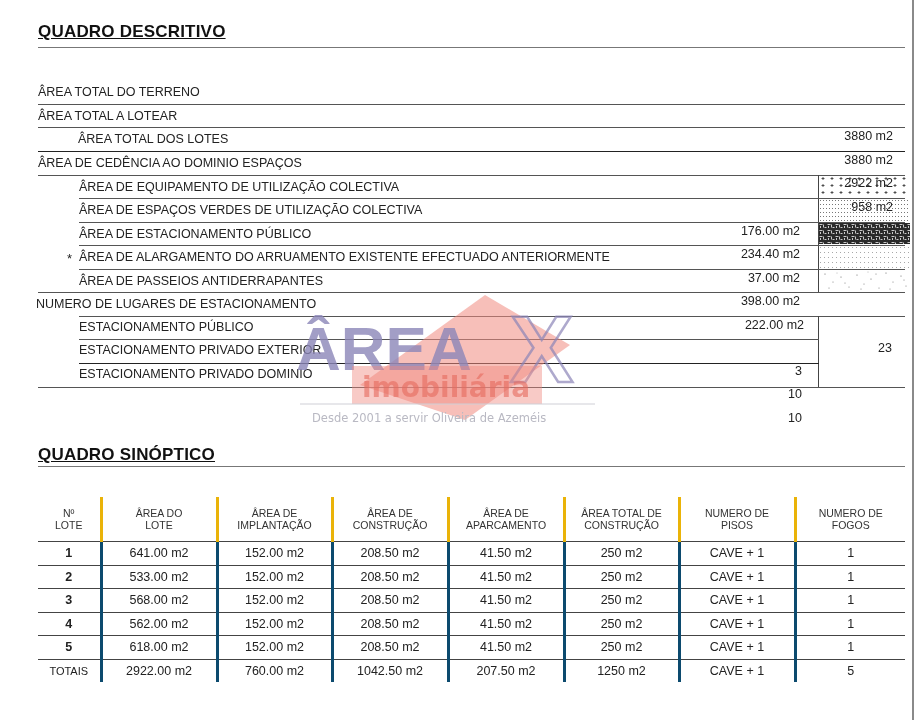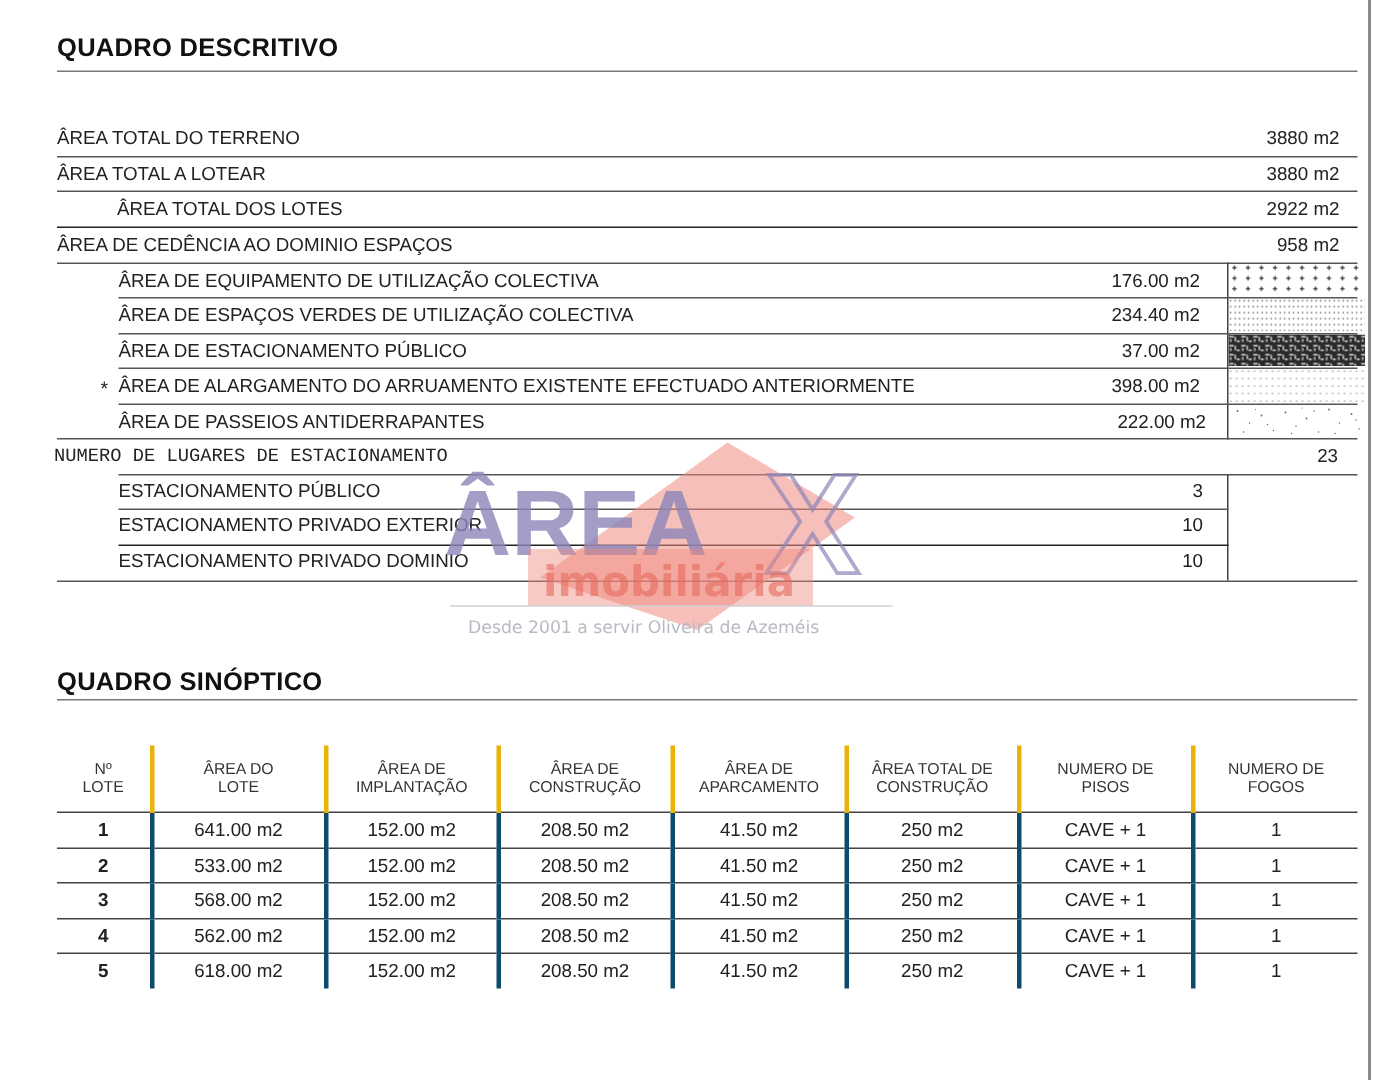--- a/index.html
+++ b/index.html
@@ -2,29 +2,29 @@
 <html><head>
 <meta charset="utf-8">
 <style>
   html, body { margin: 0; padding: 0; }
   body {
     width: 920px; height: 720px; background: #ffffff; position: relative; overflow: hidden;
     font-family: "Liberation Sans", sans-serif; color: #222;
   }
   .right-border { position: absolute; left: 912px; top: 0; width: 2px; height: 720px; background: #8a8a8a; }
   .section-title {
-    position: absolute; left: 38px; font-weight: bold; font-size: 17px; color: #111; letter-spacing: 0.2px;
+    position: absolute; left: 38px; font-weight: bold; font-size: 17px; color: #111; letter-spacing: 0.2px; text-decoration: underline;
   }
   .title-rule { position: absolute; left: 38px; width: 867px; height: 1px; background: #777; }
   .row { position: absolute; font-size: 12.5px; color: #222; }
   .hline { position: absolute; height: 1px; background: #555; }
   .hline.dark { background: #222; }
   .vline { position: absolute; width: 1px; background: #444; }
   .label { position: absolute; white-space: nowrap; }
-  .value { position: absolute; text-align: right; white-space: nowrap; }
+  .value { position: absolute; text-align: right; white-space: nowrap; margin-top: 44px; }
   .star { position: absolute; font-size: 13px; }
   .pattern { position: absolute; left: 819px; width: 91px; height: 21px; }
 
   .syn-table { position: absolute; left: 38px; top: 497px; border-collapse: collapse; font-size: 12px; }
   .syn-table th {
     font-weight: normal; font-size: 10.5px; line-height: 12px; color: #333; height: 44px; padding: 0;
     border-left: 3px solid #eab308; vertical-align: middle; text-align: center;
   }
   .syn-table th:first-child { border-left: none; }
   .syn-table td {
@@ -160,21 +160,21 @@
         <circle cx="85" cy="10" r="0.5"></circle>
         <circle cx="18" cy="3" r="0.4"></circle>
         <circle cx="49" cy="2" r="0.4"></circle>
     </g>
   </svg>
   <div class="hline" style="top:292px;left:38px;width:867px;"></div>
 </div>
 
 <div>
   <div class="row" style="top:297px;left:0;width:920px;">
-    <span class="label" style="left:36px;font-family:Liberation Mono, monospace;">NUMERO DE LUGARES DE ESTACIONAMENTO</span>
+    <span class="label" style="left:36px;">NUMERO DE LUGARES DE ESTACIONAMENTO</span>
     <span class="value" style="right:28px;">23</span>
   </div>
   <div class="hline" style="top:316px;left:79px;width:826px;"></div>
   <div class="vline" style="left:818px;top:316px;height:71px;"></div>
 
   <div class="row" style="top:320px;left:0;width:920px;">
     <span class="label" style="left:79px;">ESTACIONAMENTO PÚBLICO</span>
     <span class="value" style="right:118px;">3</span>
   </div>
   <div class="hline" style="top:339px;left:79px;width:740px;"></div>
@@ -272,14 +272,24 @@
     <tr>
       <td>5</td>
       <td>618.00 m2</td>
       <td>152.00 m2</td>
       <td>208.50 m2</td>
       <td>41.50 m2</td>
       <td>250 m2</td>
       <td>CAVE + 1</td>
       <td>1</td>
     </tr>
+    <tr class="totals">
+      <td>TOTAIS</td>
+      <td>2922.00 m2</td>
+      <td>760.00 m2</td>
+      <td>1042.50 m2</td>
+      <td>207.50 m2</td>
+      <td>1250 m2</td>
+      <td>CAVE + 1</td>
+      <td>5</td>
+    </tr>
   </tbody>
 </table>
 
 </body></html>

